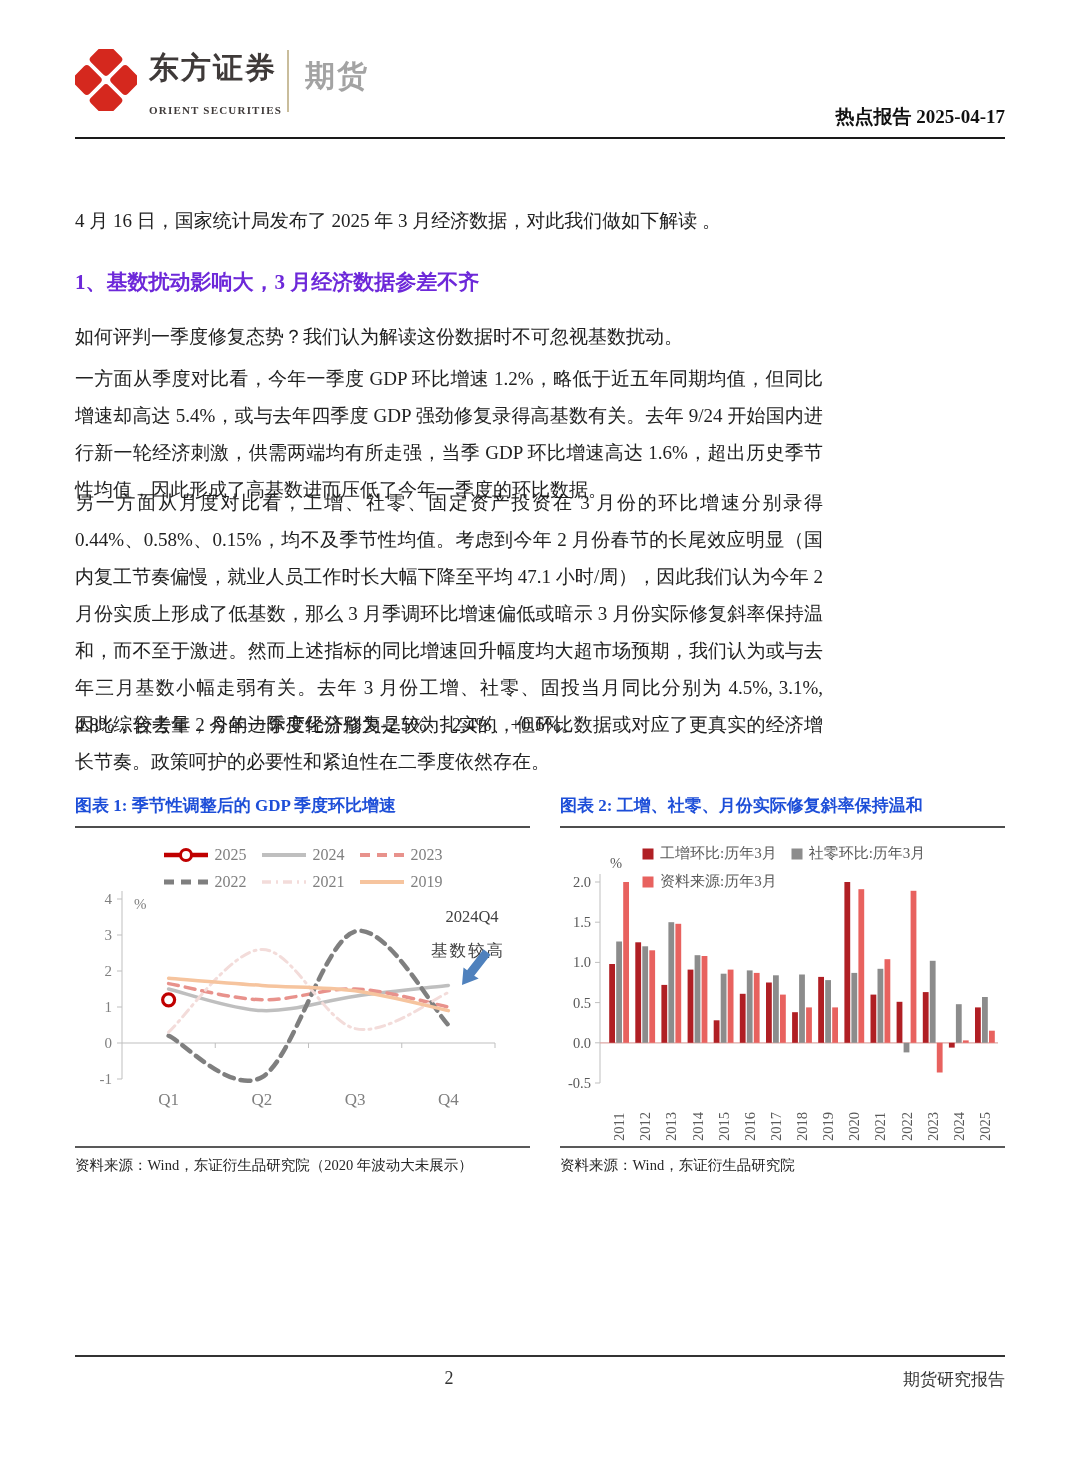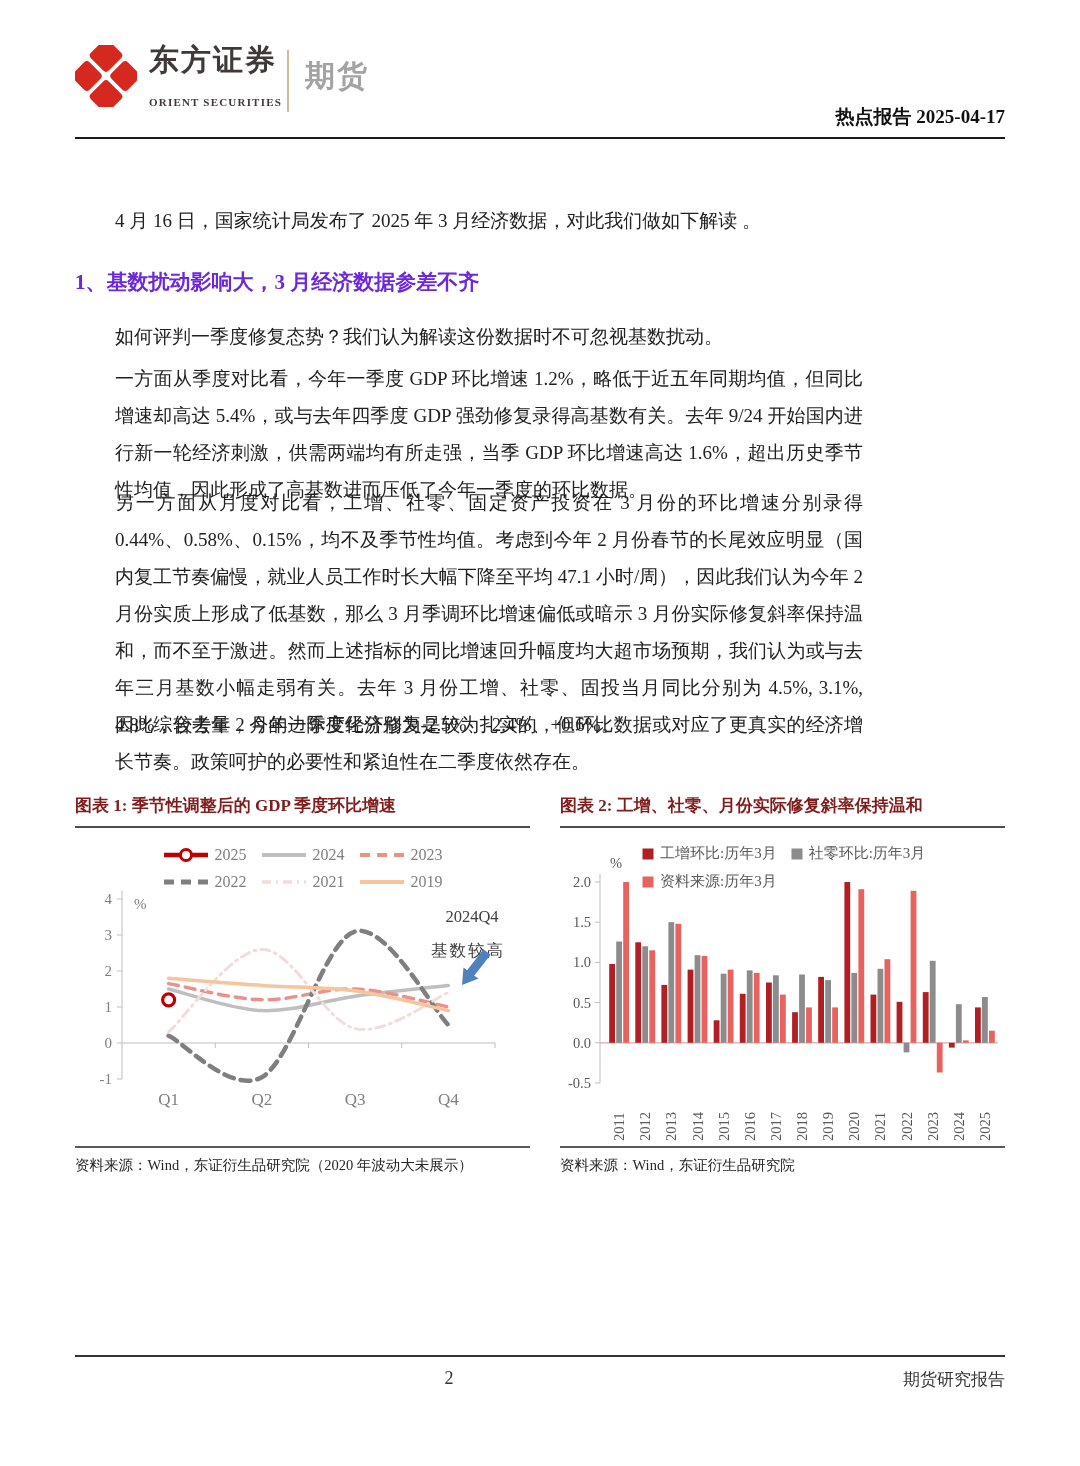--- a/index.html
+++ b/index.html
@@ -5,34 +5,34 @@
   html,body { margin:0; padding:0; background:#e8e8e8; }
   .page {
     position:relative; width:1080px; height:1466px; margin:0 auto;
     background:#ffffff; overflow:hidden;
     font-family:"Liberation Serif","DejaVu Serif",serif; color:#262626;
   }
   
   .logo-wrap { position:absolute; left:75px; top:44px; display:flex; align-items:center; }
   .logo-icon { width:62px; height:62px; }
   .brand { margin-left:12px; }
-  .brand-cn { font-family:"Liberation Sans","DejaVu Sans",sans-serif; font-weight:bold; font-size:30px; letter-spacing:2px; color:#3f3a39; line-height:32px; }
+  .brand-cn { font-family:"Liberation Sans","DejaVu Sans",sans-serif; font-weight:bold; font-size:30px; letter-spacing:2px; color:#3f3a39; line-height:32px;margin-top:8px; }
   .brand-en { font-family:Liberation Serif, serif; font-weight:bold; font-size:11px; letter-spacing:1.2px; color:#3f3a39; margin-top:20px; }
   .divider-v { position:absolute; left:287px; top:50px; width:2px; height:62px; background:#c9bd9c; }
   .division { position:absolute; left:305px; top:56px; font-family:"Liberation Sans","DejaVu Sans",sans-serif; font-weight:bold; font-size:30px; color:#a3a3a3; letter-spacing:2px; }
   .report-tag { position:absolute; right:75px; top:104px; font-weight:bold; font-size:19px; color:#111111; }
   .rule-header { position:absolute; left:75px; top:137px; width:930px; height:2px; background:#1a1a1a; }
   
-  .para { position:absolute; left:75px; width:748px; font-size:19px; line-height:37px; text-align:justify; color:#212121;margin-left:40px; }
+  .para { position:absolute; left:75px; width:748px; font-size:19px; line-height:37px; text-align:justify; color:#212121; }
   .section-heading { position:absolute; left:75px; top:268px; width:748px; font-size:21px; font-weight:bold; color:#6d28d9; }
   
   .fig { position:absolute; top:793px; }
   .fig1 { left:75px;  width:455px; }
   .fig2 { left:560px; width:445px; }
-  .fig-title { font-size:17px; font-weight:bold; color:#7f1d1d; line-height:26px; }
+  .fig-title { font-size:17px; font-weight:bold; color:#1d4ed8; line-height:26px; }
   .fig-title-rule { margin-top:7px; height:2px; background:#4d4d4d; }
   .chart-box { position:relative; margin-top:16px; height:302px; }
   .chart-box svg.chart { position:absolute; left:0; top:0; }
   .legend { position:absolute; font-size:16px; color:#7f7f7f; }
   .legend-rows { display:flex; flex-direction:column; gap:9px; }
   .legend-row { display:flex; gap:14px; align-items:center; }
   .legend-item { display:flex; align-items:center; gap:6px; white-space:nowrap; }
   #chart1-legend { left:0; right:0; top:2px; }
   #chart1-legend .legend-row { justify-content:center; }
   #chart2-legend { left:82px; top:0; font-size:15px; color:#595959; }

